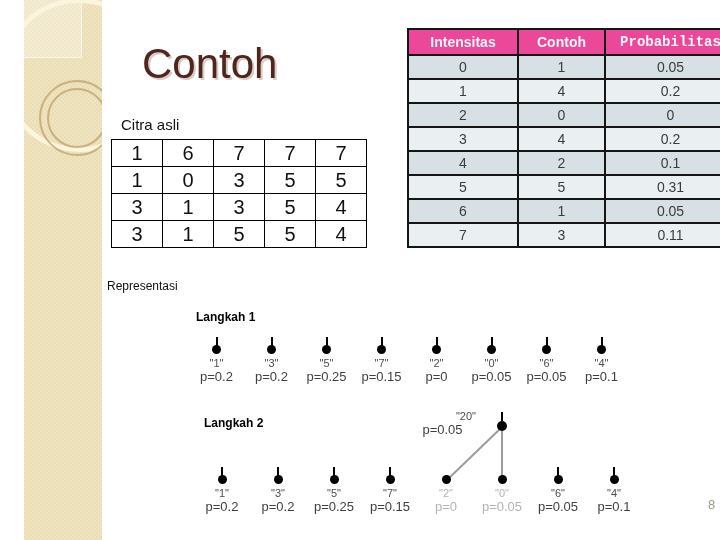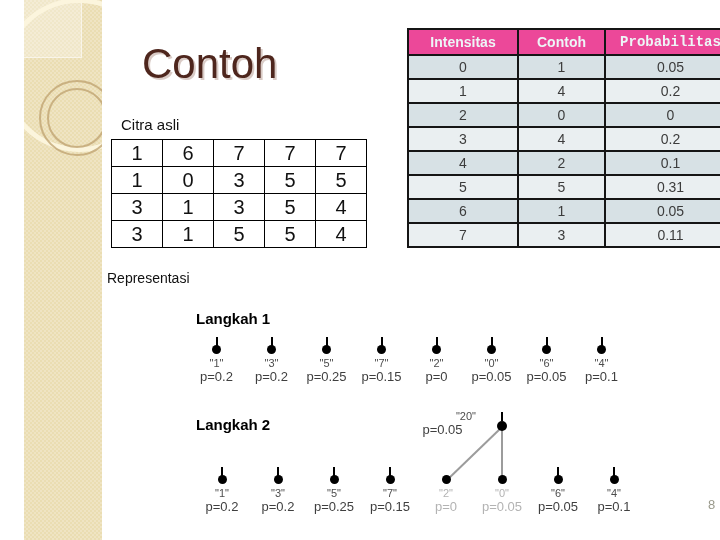--- a/index.html
+++ b/index.html
@@ -22,24 +22,24 @@
   .circle-cream{position:absolute;left:-22px;top:-2px;width:144px;height:144px;
     border:5px solid rgba(252,246,222,0.95);border-radius:50%;}
   .circle-tan-outer{position:absolute;left:15px;top:80px;width:72px;height:72px;
     border:2px solid rgba(190,160,110,0.75);border-radius:50%;}
   .circle-tan-inner{position:absolute;left:23px;top:88px;width:56px;height:56px;
     border:2px solid rgba(190,160,110,0.75);border-radius:50%;}
   
   .title{position:absolute;left:118px;top:40px;font-size:42px;color:#4e261d;
     text-shadow:2px 2px 0 rgba(170,140,128,0.45);}
   .citra-label{position:absolute;left:97px;top:116px;font-size:15px;color:#111;}
-  .representasi{position:absolute;left:83px;top:268px;font-size:14px;color:#111;line-height:21px;}
-  .step-heading{position:absolute;font-size:15px;font-weight:bold;color:#000;}
+  .representasi{position:absolute;left:83px;top:276px;font-size:12px;color:#111;line-height:21px;}
+  .step-heading{position:absolute;font-size:12px;font-weight:bold;color:#000;}
   .h-l1{left:172px;top:310px;}
-  .h-l2{left:172px;top:416px;}
+  .h-l2{left:180px;top:416px;}
   .page-number{position:absolute;left:684px;top:497px;font-size:13px;color:#9a9a8c;}
   
   .pixel-grid{position:absolute;left:87px;top:139px;border-collapse:collapse;background:#fff;}
   .pixel-grid td{width:50px;height:26px;border:1.5px solid #000;text-align:center;
     font-size:20px;color:#111;padding:0;}
   
   .freq-table{position:absolute;left:383px;top:28px;border-collapse:collapse;table-layout:fixed;width:310px;}
   .freq-table th{background:#ec4899;color:#edf6f7;font-size:14px;font-weight:bold;
     height:24px;border:2px solid #151515;padding:0 2px;}
   .freq-table td{font-size:14px;color:#3c3c3c;text-align:center;height:22px;

